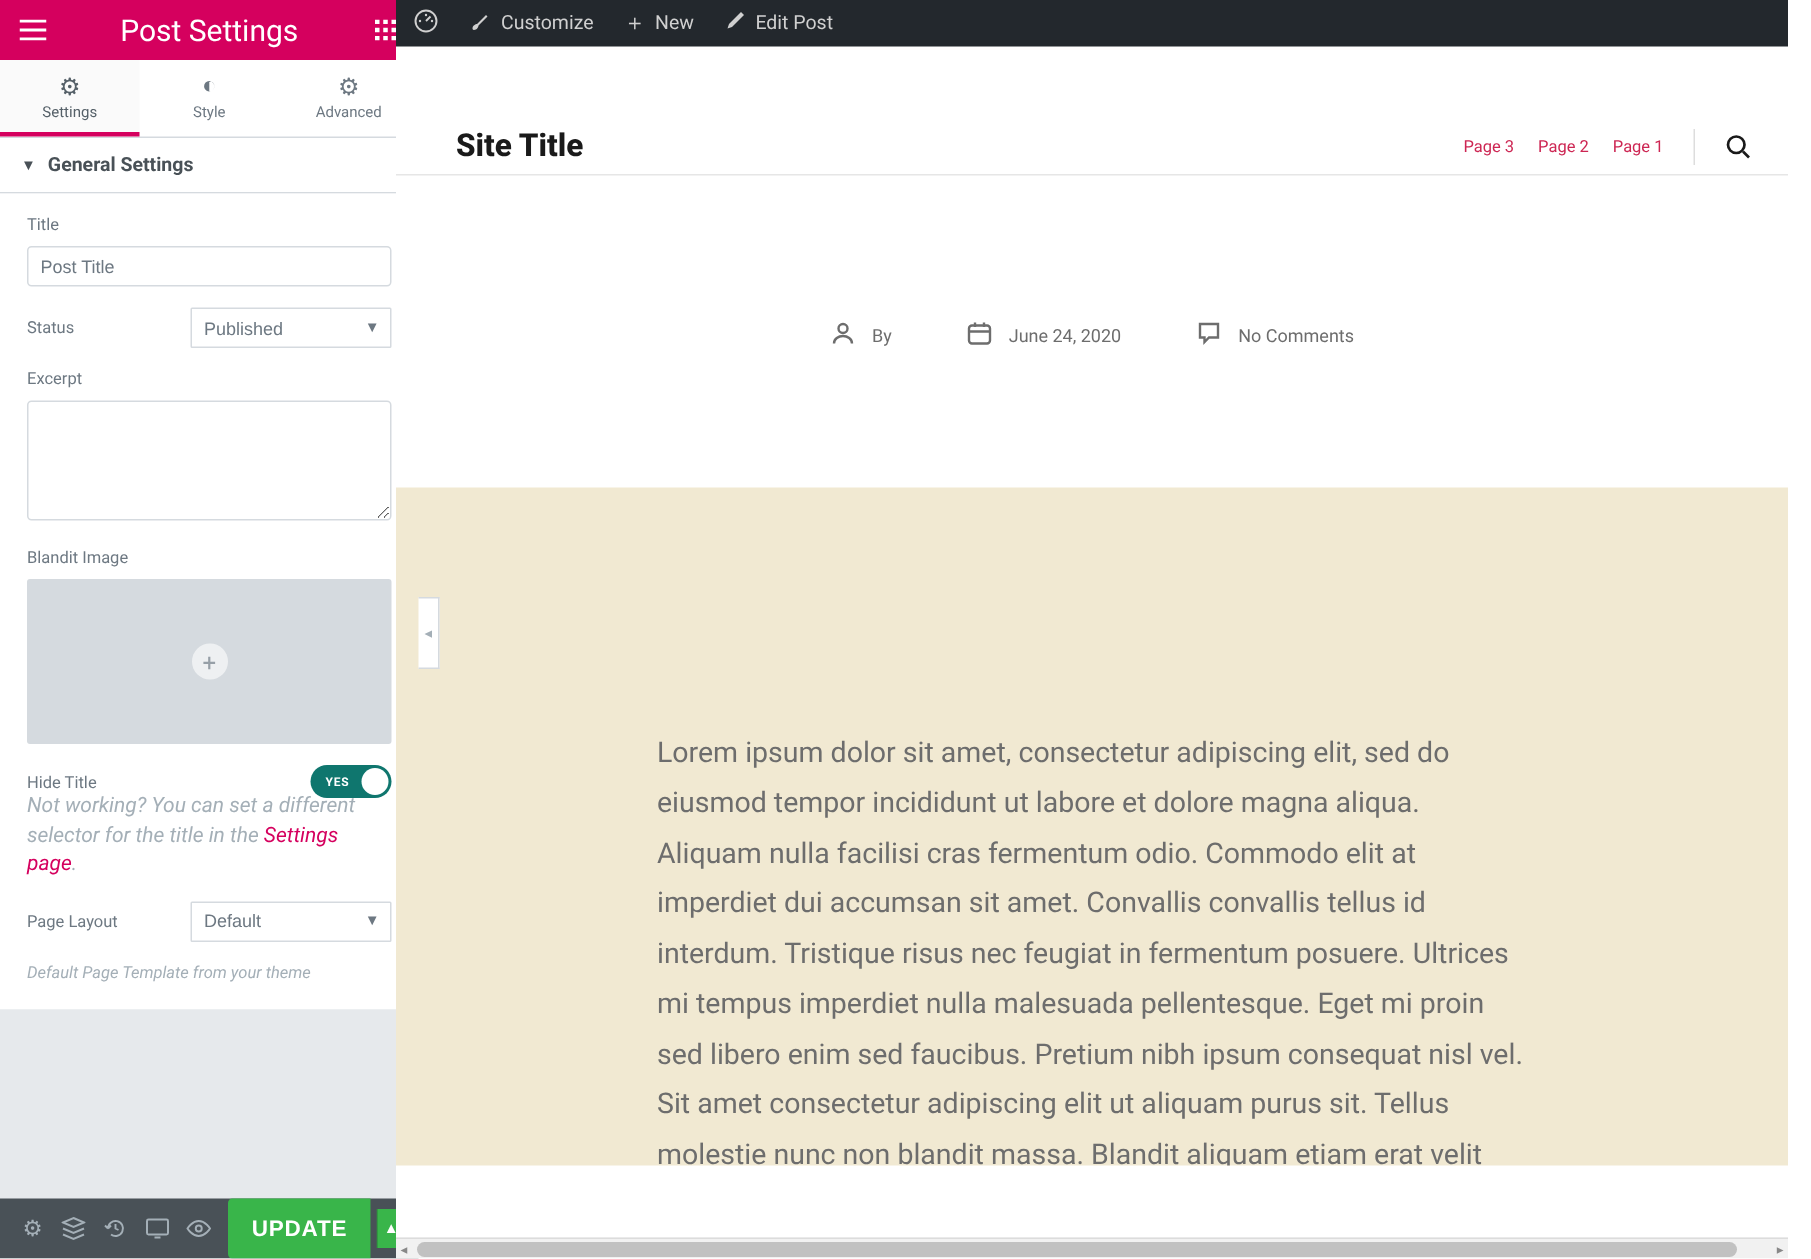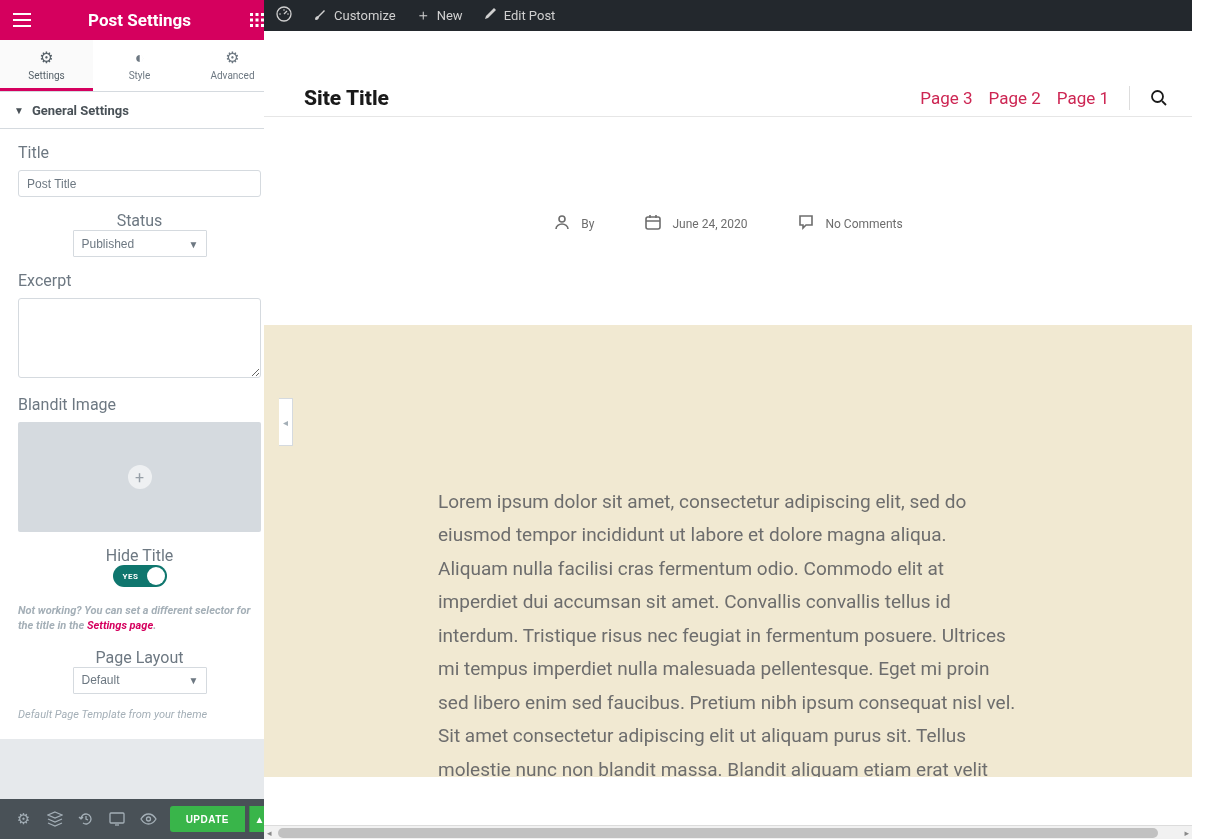--- a/index.html
+++ b/index.html
@@ -2,72 +2,72 @@
 <html><head>
 <meta charset="utf-8">
 <style>
 * { box-sizing: border-box; margin: 0; padding: 0; }
 body { font-family: -apple-system, BlinkMacSystemFont, "Segoe UI", Roboto, Arial, sans-serif; font-size: 13px; color: #495157; width: 1207px; height: 839px; overflow: hidden; position: relative; }
 
 
 .sidebar { position: absolute; left: 0; top: 0; width: 279px; height: 839px; background: #e6e9ec; display: flex; flex-direction: column; }
 
 .panel-header { height: 40px; background: #d5005e; color: #fff; display: flex; align-items: center; justify-content: space-between; padding: 0 12px; }
-.panel-header-title { font-size: 17px; font-weight: 700; flex: 1; text-align: center; }
+.panel-header-title { font-size: 20px; font-weight: 400; flex: 1; text-align: center; }
 .hamburger-icon, .dots-icon { width: 20px; height: 20px; display: flex; align-items: center; justify-content: center; cursor: pointer; }
 
 .tabs { height: 52px; background: #fff; display: flex; border-bottom: 1px solid #d5dadf; }
 .tab { flex: 1; display: flex; flex-direction: column; align-items: center; justify-content: center; gap: 3px; cursor: pointer; font-size: 10px; color: #6d7882; border-bottom: 3px solid transparent; }
 .tab.active { border-bottom-color: #d5005e; color: #556068; background: #fafafa; }
 .tab-icon { font-size: 16px; }
 
 .section-header { background: #fff; height: 37px; display: flex; align-items: center; padding: 0 14px; font-weight: 700; font-size: 13px; color: #495157; border-bottom: 1px solid #d5dadf; gap: 8px; }
 .caret { font-size: 10px; }
 
 .panel-body { background: #fff; padding: 14px 18px 18px; }
 .field { margin-bottom: 14px; }
-.field-label { font-size: 16px; color: #6d7882; margin-bottom: 8px; display: block; }
-.field-row { display: flex; align-items: center; justify-content: space-between; flex-direction: column; }
+.field-label { font-size: 11px; color: #6d7882; margin-bottom: 8px; display: block; }
+.field-row { display: flex; align-items: center; justify-content: space-between; }
 .field-row .field-label { margin-bottom: 0; }
 .text-input { width: 100%; height: 27px; border: 1px solid #d5dadf; border-radius: 3px; padding: 0 8px; font-size: 12px; color: #6d7882; }
 .select-wrap { position: relative; width: 134px; }
 .select-wrap select { width: 100%; height: 27px; border: 1px solid #d5dadf; border-radius: 1px; padding: 0 8px; font-size: 12px; color: #6d7882; appearance: none; background: #fff; }
 .select-arrow { position: absolute; right: 8px; top: 50%; transform: translateY(-50%); pointer-events: none; font-size: 10px; color: #6d7882; }
 .textarea { width: 100%; height: 80px; border: 1px solid #d5dadf; border-radius: 3px; padding: 6px 8px; font-size: 12px; resize: vertical; }
 
 .featured-box { width: 100%; height: 110px; background: #d5dadf; display: flex; align-items: center; justify-content: center; cursor: pointer; border-radius: 2px; }
 .plus-circle { width: 24px; height: 24px; border-radius: 50%; background: #fff; opacity: 0.6; display: flex; align-items: center; justify-content: center; color: #6d7882; font-size: 16px; }
 
 .toggle { width: 54px; height: 22px; background: #0f766e; border-radius: 11px; position: relative; cursor: pointer; display: flex; align-items: center; }
 .toggle-label { color: #fff; font-size: 8px; font-weight: 700; padding-left: 10px; letter-spacing: 0.5px; }
 .toggle-knob { position: absolute; right: 2px; top: 2px; width: 18px; height: 18px; background: #fff; border-radius: 50%; }
 
-.help-text { font-size: 11px; font-style: italic; color: #a4afb7; line-height: 1.4; margin-top: -4px; margin-bottom: 14px; font-weight: bold; }
+.help-text { font-size: 14px; font-style: italic; color: #a4afb7; line-height: 1.4; margin-top: -4px; margin-bottom: 14px; }
 .help-text a { color: #d5005e; text-decoration: none; }
 .help-text2 { font-size: 11px; font-style: italic; color: #a4afb7; margin-top: 10px; }
 
 .spacer { flex: 1; background: #e6e9ec; }
 
 .footer-bar { height: 40px; background: #495157; display: flex; align-items: center; padding: 0 10px; gap: 4px; }
 .footer-icon { width: 30px; height: 30px; display: flex; align-items: center; justify-content: center; color: #a4afb7; cursor: pointer; font-size: 15px; }
 .footer-spacer { flex: 1; }
-.update-btn { height: 26px; background: #39b54a; color: #fff; font-size: 10px; font-weight: 700; padding: 0 16px; border: none; border-radius: 3px 0 0 3px; cursor: pointer; letter-spacing: 0.5px; }
+.update-btn { height: 40px; background: #39b54a; color: #fff; font-size: 15px; font-weight: 700; padding: 0 16px; border: none; border-radius: 3px 0 0 3px; cursor: pointer; letter-spacing: 0.5px; }
 .update-more { height: 26px; width: 22px; background: #39b54a; border: none; border-left: 1px solid rgba(0,0,0,0.15); border-radius: 0 3px 3px 0; color: #fff; cursor: pointer; font-size: 10px; }
 
 
 .main { position: absolute; left: 264px; top: 0; width: 928px; height: 839px; background: #fff; display: flex; flex-direction: column; gap: 48px; }
 .admin-bar { height: 31px; background: #23282d; display: flex; align-items: center; padding: 0 12px; gap: 20px; }
 .admin-item { display: flex; align-items: center; gap: 6px; color: #d0d0d0; font-size: 13px; cursor: pointer; }
 .admin-icon { font-size: 15px; }
 
 .site-header { height: 38px; border-bottom: 1px solid #e6e6e6; display: flex; align-items: center; padding: 0 24px 0 40px; }
 .site-title { font-weight: 800; font-size: 21px; color: #1a1a1a; }
 .nav-spacer { flex: 1; }
 .nav-links { display: flex; gap: 16px; }
-.nav-link { color: #cd2653; font-size: 17px; font-weight: 400; text-decoration: none; }
+.nav-link { color: #cd2653; font-size: 11px; font-weight: 400; text-decoration: none; }
 .search-btn { margin-left: 20px; padding-left: 20px; height: 24px; display: flex; align-items: center; color: #1a1a1a; font-size: 18px; }
 
 .page-content { flex: 1; overflow-y: hidden; position: relative; }
 .category { text-align: center; margin-top: 110px; }
 .category a { color: #cd2653; font-size: 15px; font-weight: 700; letter-spacing: 2px; text-decoration: underline; text-underline-offset: 5px; }
 .meta { display: flex; justify-content: center; gap: 50px; margin-top: 48px; color: #6d6d6d; font-size: 12px; }
 .meta-item { display: flex; align-items: center; gap: 10px; }
 .meta-icon { font-size: 16px; }
 
 .body-wrap { background: #f1e9d2; margin-top: 90px; height: 520px; }
@@ -148,21 +148,21 @@
       <textarea class="textarea" style=""></textarea>
     </div>
 
     <div class="field">
       <label class="field-label">Blandit Image</label>
       <div class="featured-box">
         <div class="plus-circle">+</div>
       </div>
     </div>
 
-    <div class="field field-row" style="margin-bottom:20px;">
+    <div class="field field-row" style="margin-bottom:0;">
       <label class="field-label">Hide Title</label>
       <div class="toggle">
         <span class="toggle-label">YES</span>
         <span class="toggle-knob"></span>
       </div>
     </div>
 
     <div class="help-text">
       <span>Not working? You can set a different selector for the title in the </span><a href="#">Settings page</a>.
     </div>

